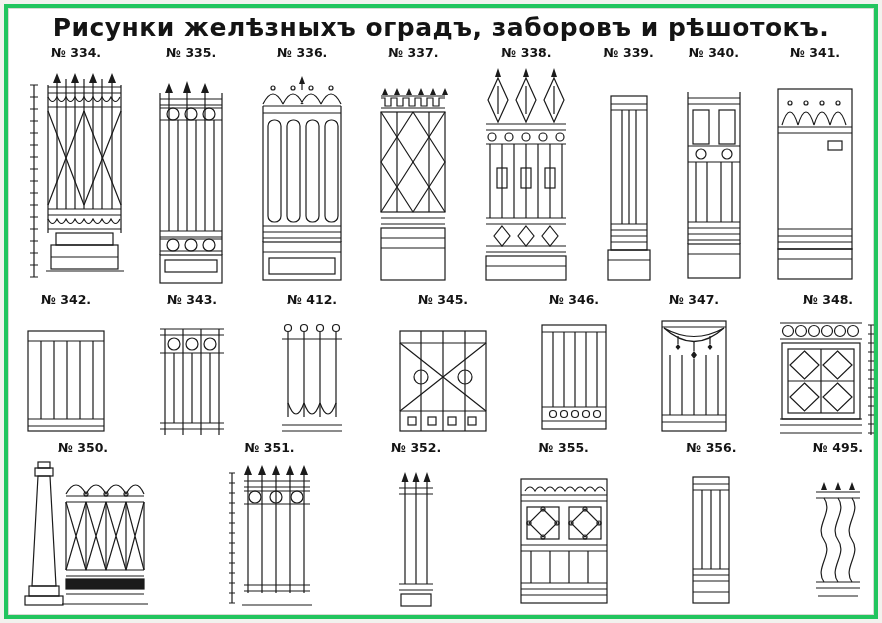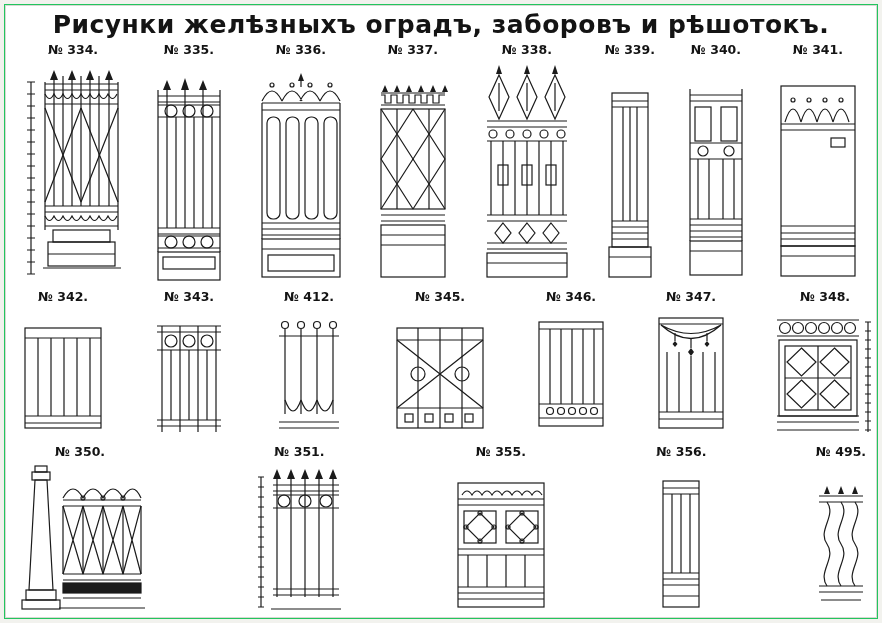--- a/index.html
+++ b/index.html
@@ -1,31 +1,31 @@
 <!DOCTYPE html>
 <html><head>
 <meta charset="utf-8">
 <style>
   * { margin:0; padding:0; box-sizing:border-box; }
   html,body { width:882px; height:623px; background:#f2f2ee; font-family:"DejaVu Sans", sans-serif; }
   .page {
     position:relative; width:874px; height:615px; margin:4px;
-    background:#ffffff; border:1px solid #22c55e;
+    background:#ffffff; border:4px solid #22c55e;
     box-shadow: inset 0 0 0 1px #d8d8d2;
     padding:6px 4px 4px 4px; overflow:hidden;
   }
   .title {
     text-align:center; font-weight:bold; font-size:25px; letter-spacing:0.5px;
     color:#141414; line-height:1.1; margin-bottom:4px;
     font-family:"DejaVu Sans", sans-serif;
   }
   .row { display:flex; justify-content:space-between; align-items:stretch; }
   .row1 { height:240px; padding:0 14px; }
   .row2 { height:148px; padding:0 12px; margin-top:7px;gap:48px; }
-  .row3 { height:172px; padding:0 6px;  margin-top:7px; }
+  .row3 { height:172px; padding:0 6px;  margin-top:0; }
   .fig { display:flex; flex-direction:column; align-items:center;text-align:center; }
   .lbl {
     font-weight:bold; font-size:12.5px; color:#141414; white-space:nowrap;
     line-height:1.1; margin-bottom:2px;
   }
   .fig svg { margin-top:auto; display:block; }
 </style>
 </head>
 <body>
 
@@ -407,20 +407,34 @@
           <path d="M20 28H86M20 41H86"></path>
           <circle cx="31" cy="34" r="6"></circle>
             <circle cx="52" cy="34" r="6"></circle>
             <circle cx="73" cy="34" r="6"></circle>
           <path d="M20 122H86M20 128H86"></path>
           <path d="M18 142H88"></path>
         </g>
       </svg>
     </figure>
 
+    <figure class="fig">
+      <figcaption class="lbl">№ 352.</figcaption>
+      <svg width="42" height="145" viewBox="0 0 42 145">
+        <g fill="none" stroke="#1b1b1b" stroke-width="1.2">
+          <g fill="#1b1b1b" stroke="none">
+            <path d="M10 4l3.5 10h-7zM21 4l3.5 10h-7zM32 4l3.5 10h-7z"></path>
+          </g>
+          <path d="M10 14V116M21 14V116M32 14V116"></path>
+          <path d="M4 20H38M4 26H38"></path>
+          <path d="M4 116H38M4 122H38"></path>
+          <rect x="6" y="126" width="30" height="12"></rect>
+        </g>
+      </svg>
+    </figure>
 
 
 
     <figure class="fig">
       <figcaption class="lbl">№ 355.</figcaption>
       <svg width="94" height="142" viewBox="0 0 94 142">
         <g fill="none" stroke="#1b1b1b" stroke-width="1.2">
           <rect x="4" y="8" width="86" height="124"></rect>
           <path d="M4 24h86M4 30h86"></path>
           <path d="M8 20q5 -8 10 0q5 -8 10 0q5 -8 10 0q5 -8 10 0q5 -8 10 0q5 -8 10 0q5 -8 10 0q5 -8 10 0"></path>

